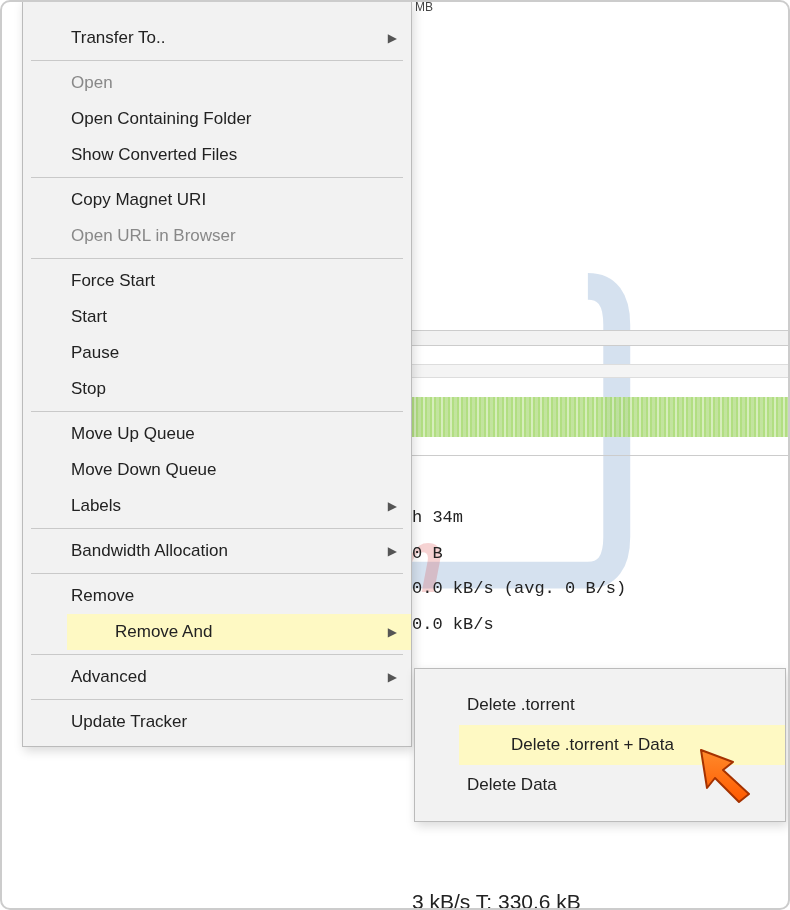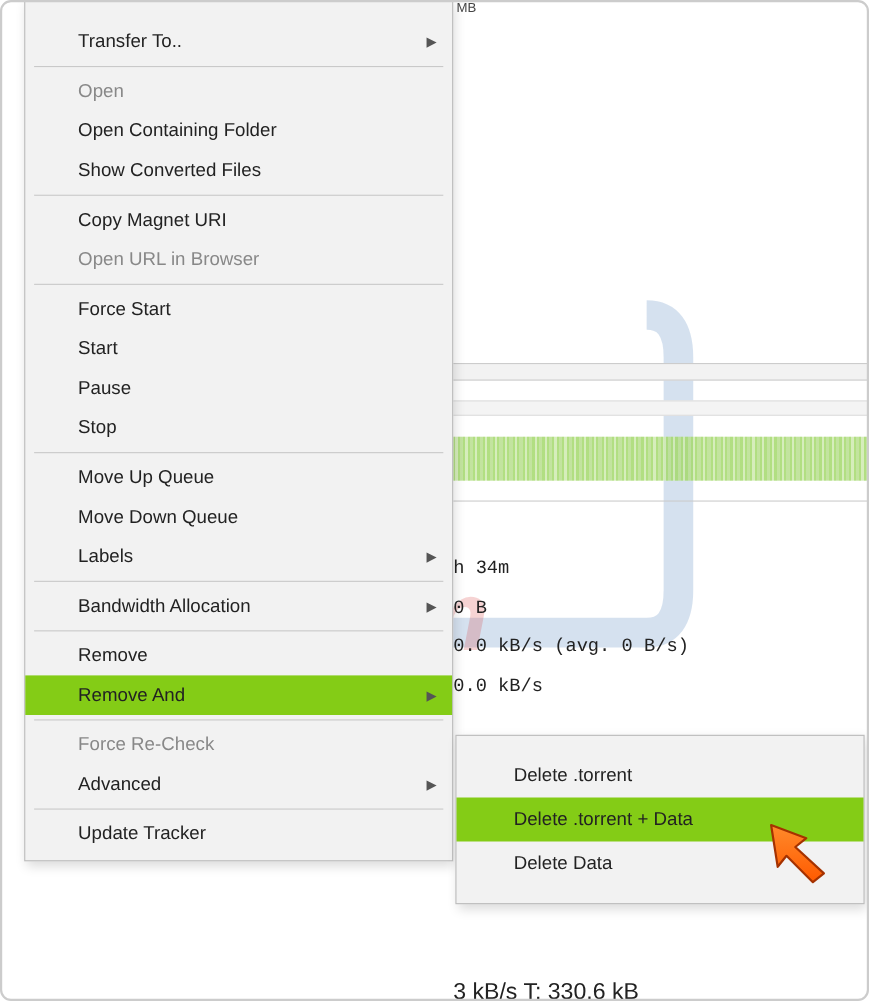--- a/index.html
+++ b/index.html
@@ -112,21 +112,22 @@
   }
   .mi.disabled { color: #888; }
   .mi .arrow {
     position: absolute;
     right: 14px; top: 50%;
     transform: translateY(-50%);
     font-size: 12px;
     color: #555;
   }
   .mi.highlight {
-    background: #84cc16;
+    background: #fef9c3;
+    margin-left: 44px;
   }
   .sep {
     height: 1px;
     margin: 4px 8px;
     background: #c9c9c9;
   }
   
   .submenu {
     position: absolute;
     left: 414px; top: 668px;
@@ -238,23 +239,20 @@
   </div>
   <div class="sep"></div>
   <div class="mi">
     <span>Remove</span>
   </div>
   <div class="mi highlight">
     <span>Remove And</span>
     <span class="arrow">▶</span>
   </div>
   <div class="sep"></div>
-  <div class="mi disabled">
-    <span>Force Re-Check</span>
-  </div>
   <div class="mi">
     <span>Advanced</span>
     <span class="arrow">▶</span>
   </div>
   <div class="sep"></div>
   <div class="mi">
     <span>Update Tracker</span>
   </div>
 </div>
 

